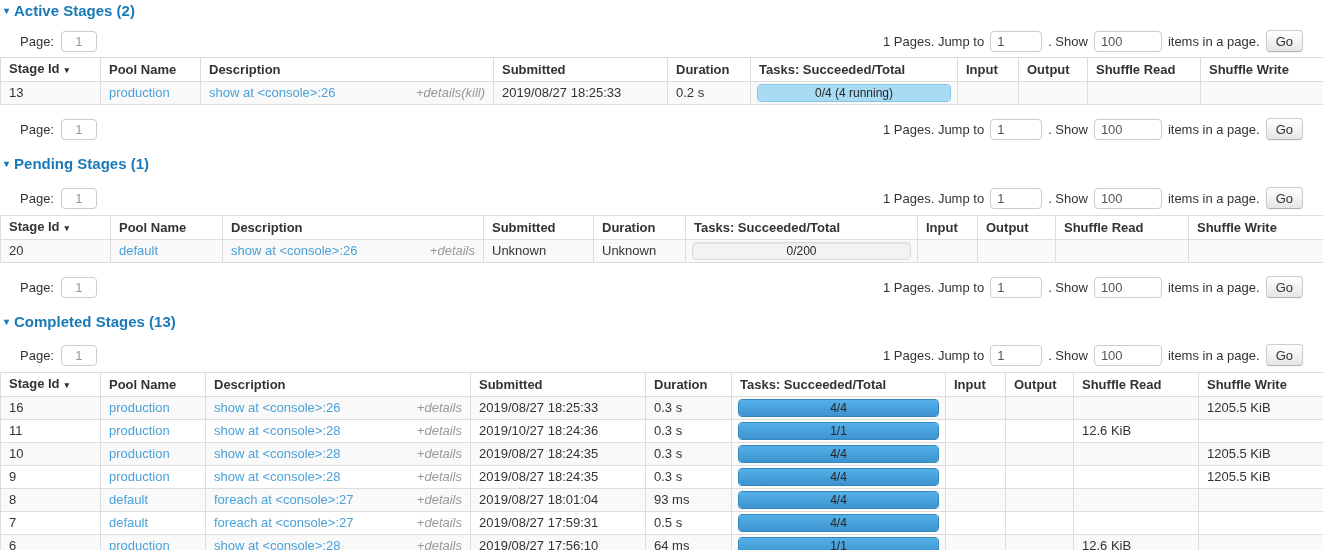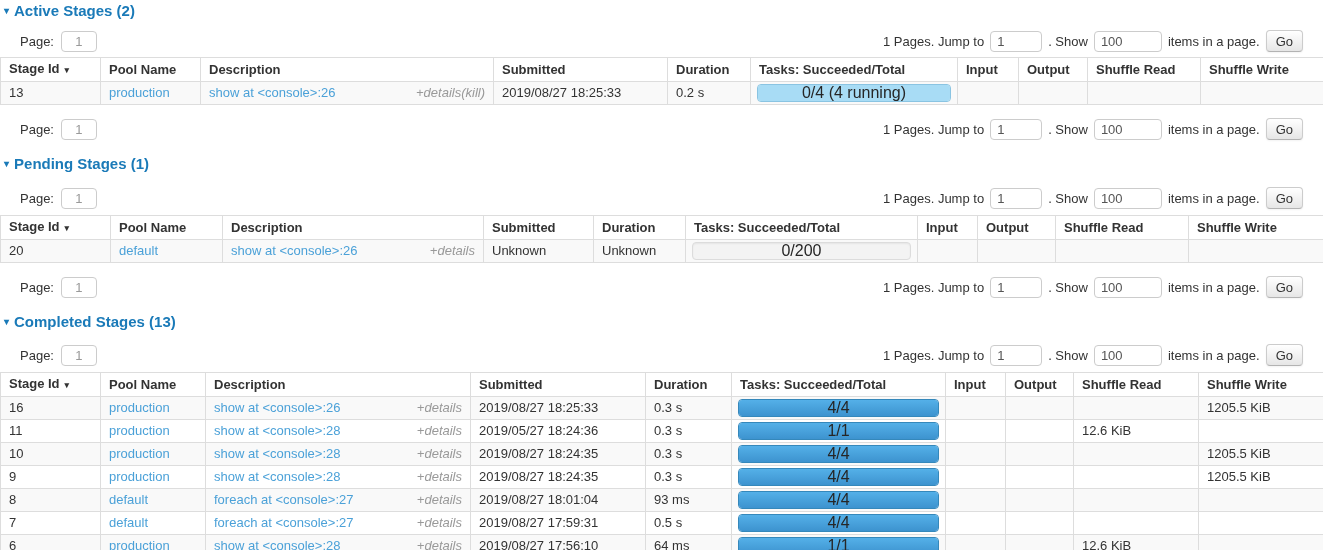--- a/index.html
+++ b/index.html
@@ -111,21 +111,21 @@
   .progress .bar { height: 100%; }
   .progress.running .bar { background: #a8dcf5; }
   .progress.running { border-color: #8ac4e2; }
   .progress.completed .bar { background: linear-gradient(#54b0e8, #3d93cf); }
   .progress.completed { border-color: #3588bb; }
   .progress .bar-label {
     position: absolute;
     left: 0; right: 0; top: 0;
     text-align: center;
     line-height: 16px;
-    font-size: 16px;
+    font-size: 12px;
     color: #262626;
   }
 </style>
 </head>
 <body>
 
 <div id="app">
 
   <h4 class="section-heading h-active">
     <span class="arrow">▾</span>
@@ -376,21 +376,21 @@
         </tr>
         <tr>
           <td>11</td>
           <td><a class="lnk">production</a></td>
           <td>
             <div class="desc-flex">
               <a class="lnk">show at &lt;console&gt;:28</a>
               <span class="muted details">+details</span>
             </div>
           </td>
-          <td>2019/05/27 18:24:36</td>
+          <td>2019/10/27 18:24:36</td>
           <td>0.3 s</td>
           <td class="tasks-cell">
             <div class="progress completed">
               <div class="bar" style="width: 100%;"></div>
               <span class="bar-label">1/1</span>
             </div>
           </td>
           <td></td>
           <td></td>
           <td>12.6 KiB</td>

